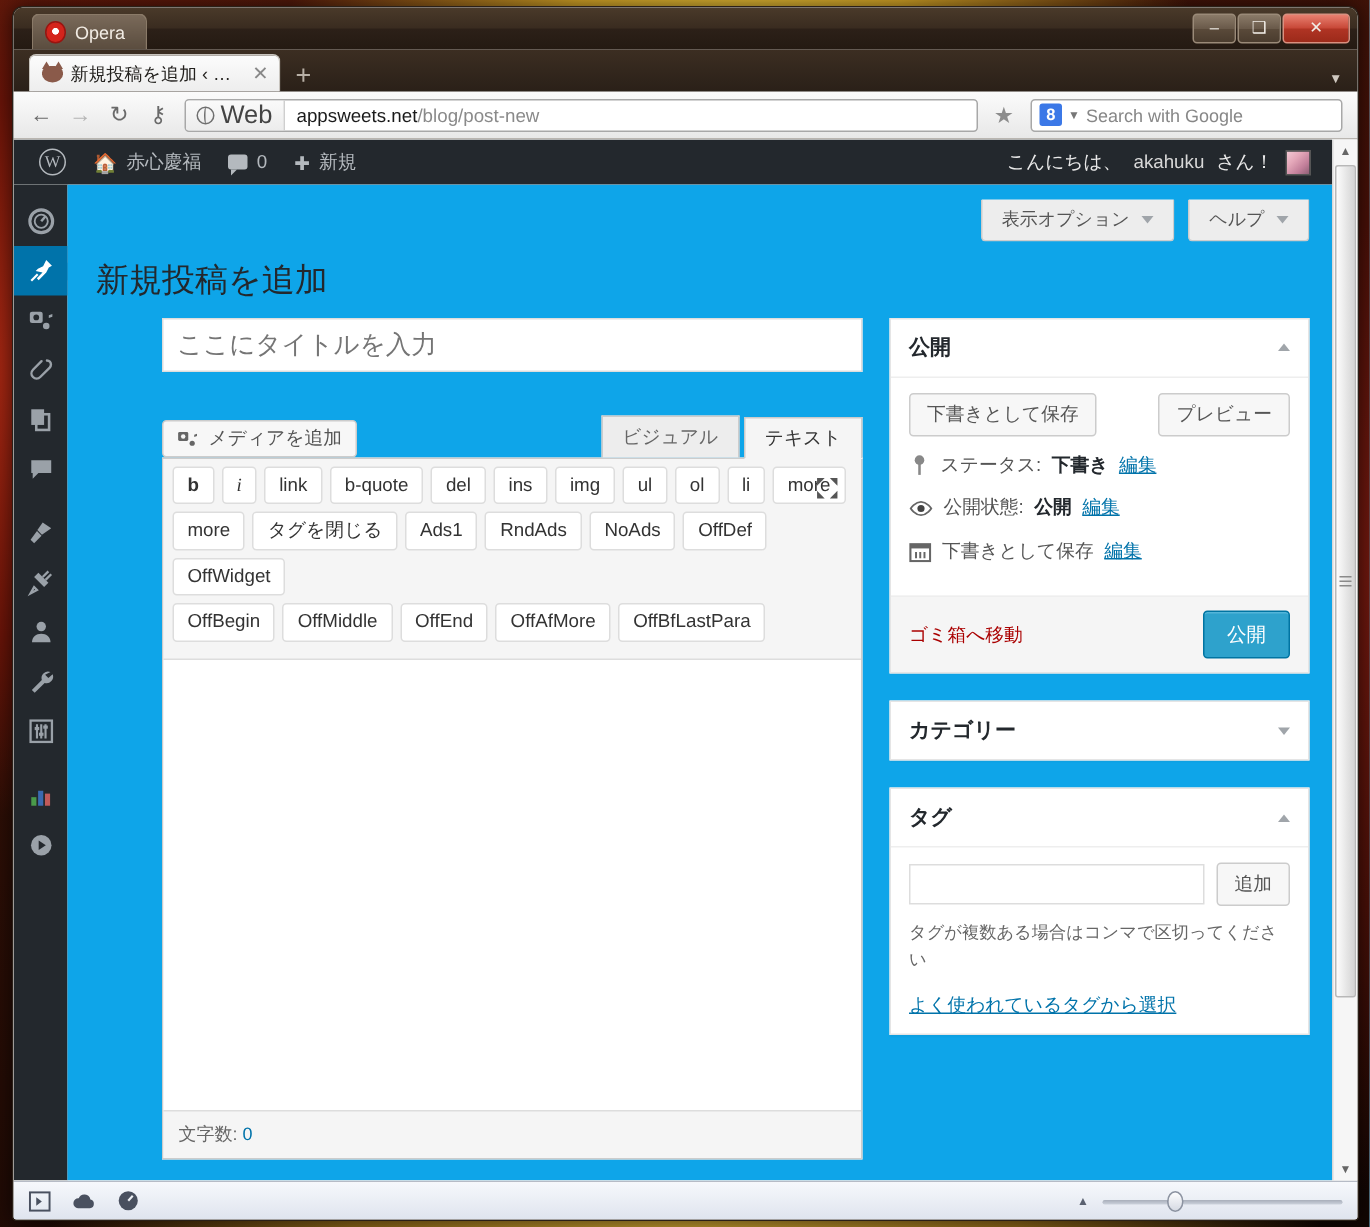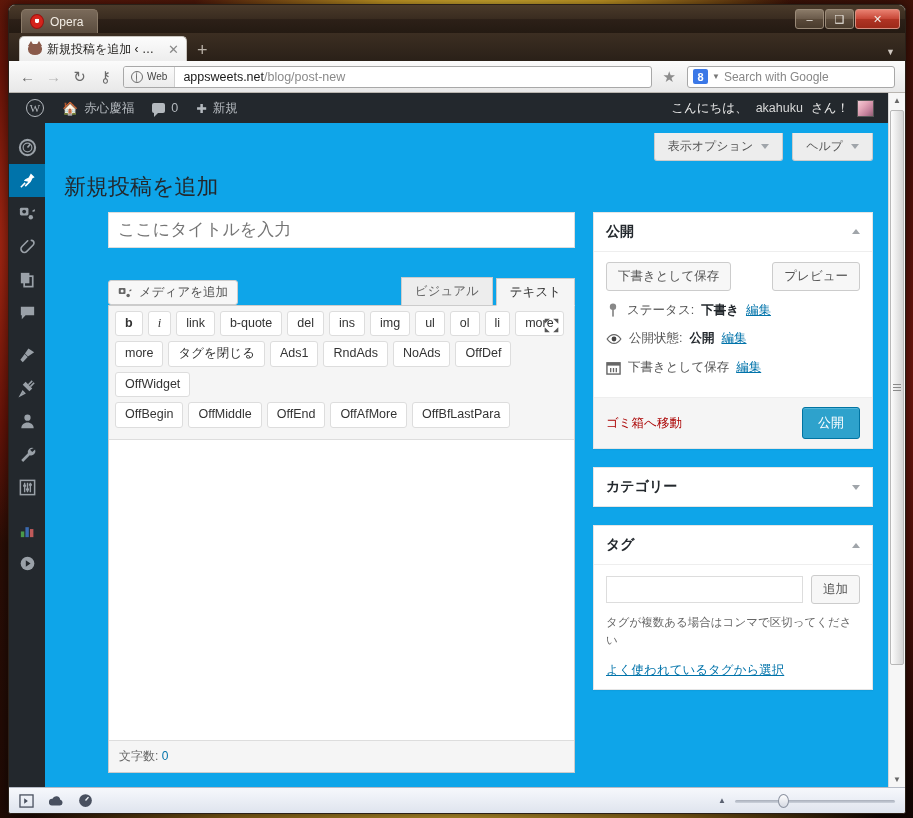--- a/index.html
+++ b/index.html
@@ -109,21 +109,21 @@
   .addrbar {
     flex: 1; height: 22px; display: flex; align-items: center;
     background: #fff; border: 1px solid #a8a8a8; border-radius: 3px;
     overflow: hidden;
   }
   .addr-badge {
     display: flex; align-items: center; gap: 4px;
     padding: 0 7px; height: 100%;
     background: linear-gradient(180deg,#fafafa 0%,#ececec 100%);
     border-right: 1px solid #cfcfcf;
-    font-size: 10px; color: #444; justify-content: center;
+    font-size: 17px; color: #444; justify-content: center;
   }
   .globe {
     width: 12px; height: 12px; border-radius: 50%;
     border: 1.3px solid #6f6f6f; position: relative;
   }
   .globe::after {
     content:''; position:absolute; left: 4px; top: -1px;
     width: 2px; height: 12px; border-left: 1.3px solid #6f6f6f; border-radius: 50%;
   }
   .addr-url { padding: 0 8px; font-size: 12.5px; color: #1a1a1a; }

